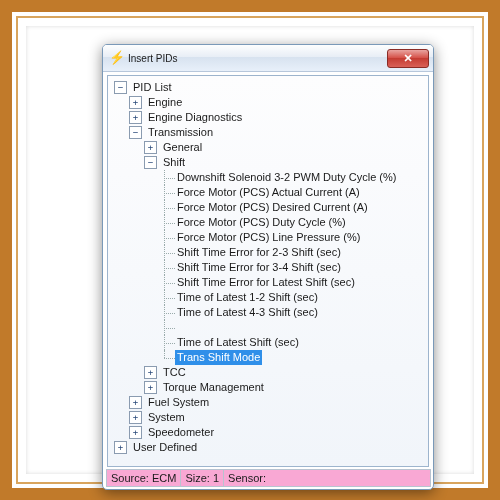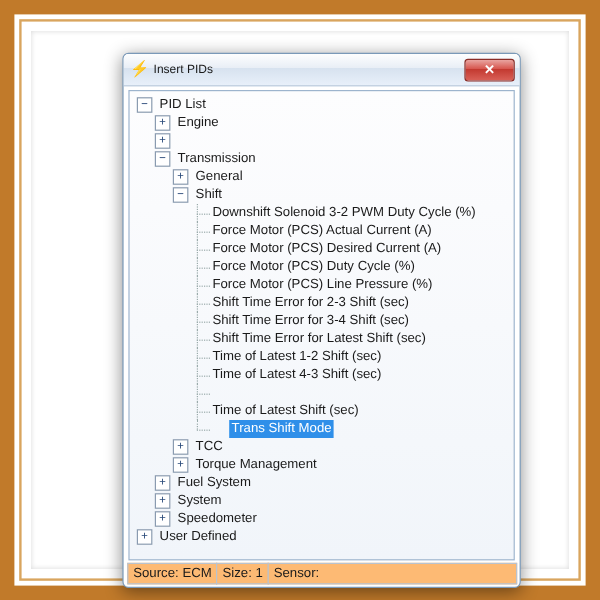--- a/index.html
+++ b/index.html
@@ -132,38 +132,37 @@
     border-top: 1px dotted #9aa;
   }
   .leafline.mid::before { bottom: 0; }
   .lbl {
     color: #1a1a1a;
     padding: 0 2px;
   }
   .lbl.sel {
     background: #2f8fe9;
     color: #fff;
-    margin-left: 16px;
   }
   .pad0 { padding-left: 4px; }
   .pad1 { padding-left: 19px; }
   .pad2 { padding-left: 34px; }
   .pad3 { padding-left: 49px; }
   .statusbar {
     position: absolute;
     left: 3px; right: 3px; bottom: 2px;
     height: 18px;
     display: flex;
     font-size: 11px;
     color: #1a1a1a;
   }
   .statusbar .cell {
     border: 1px solid #b8c3d0;
     padding: 1px 4px;
-    background: #fdba74;
+    background: #f9a8d4;
     margin-right: -1px;
     display: flex;
     align-items: center;
   }
   .statusbar .cell.sensor { flex: 1; text-align: right; }
   .k { color: #1a1a1a; }
 </style>
 </head>
 <body>
 
@@ -187,20 +186,21 @@
             <span class="lbl">PID List</span>
           </div>
 
           <div class="node pad1">
             <span class="exp">+</span>
             <span class="lbl">Engine</span>
           </div>
 
           <div class="node pad1">
             <span class="exp">+</span>
+            <span class="lbl">Engine Diagnostics</span>
           </div>
 
           <div class="node pad1">
             <span class="exp">−</span>
             <span class="lbl">Transmission</span>
           </div>
 
           <div class="node pad2">
             <span class="exp">+</span>
             <span class="lbl">General</span>

